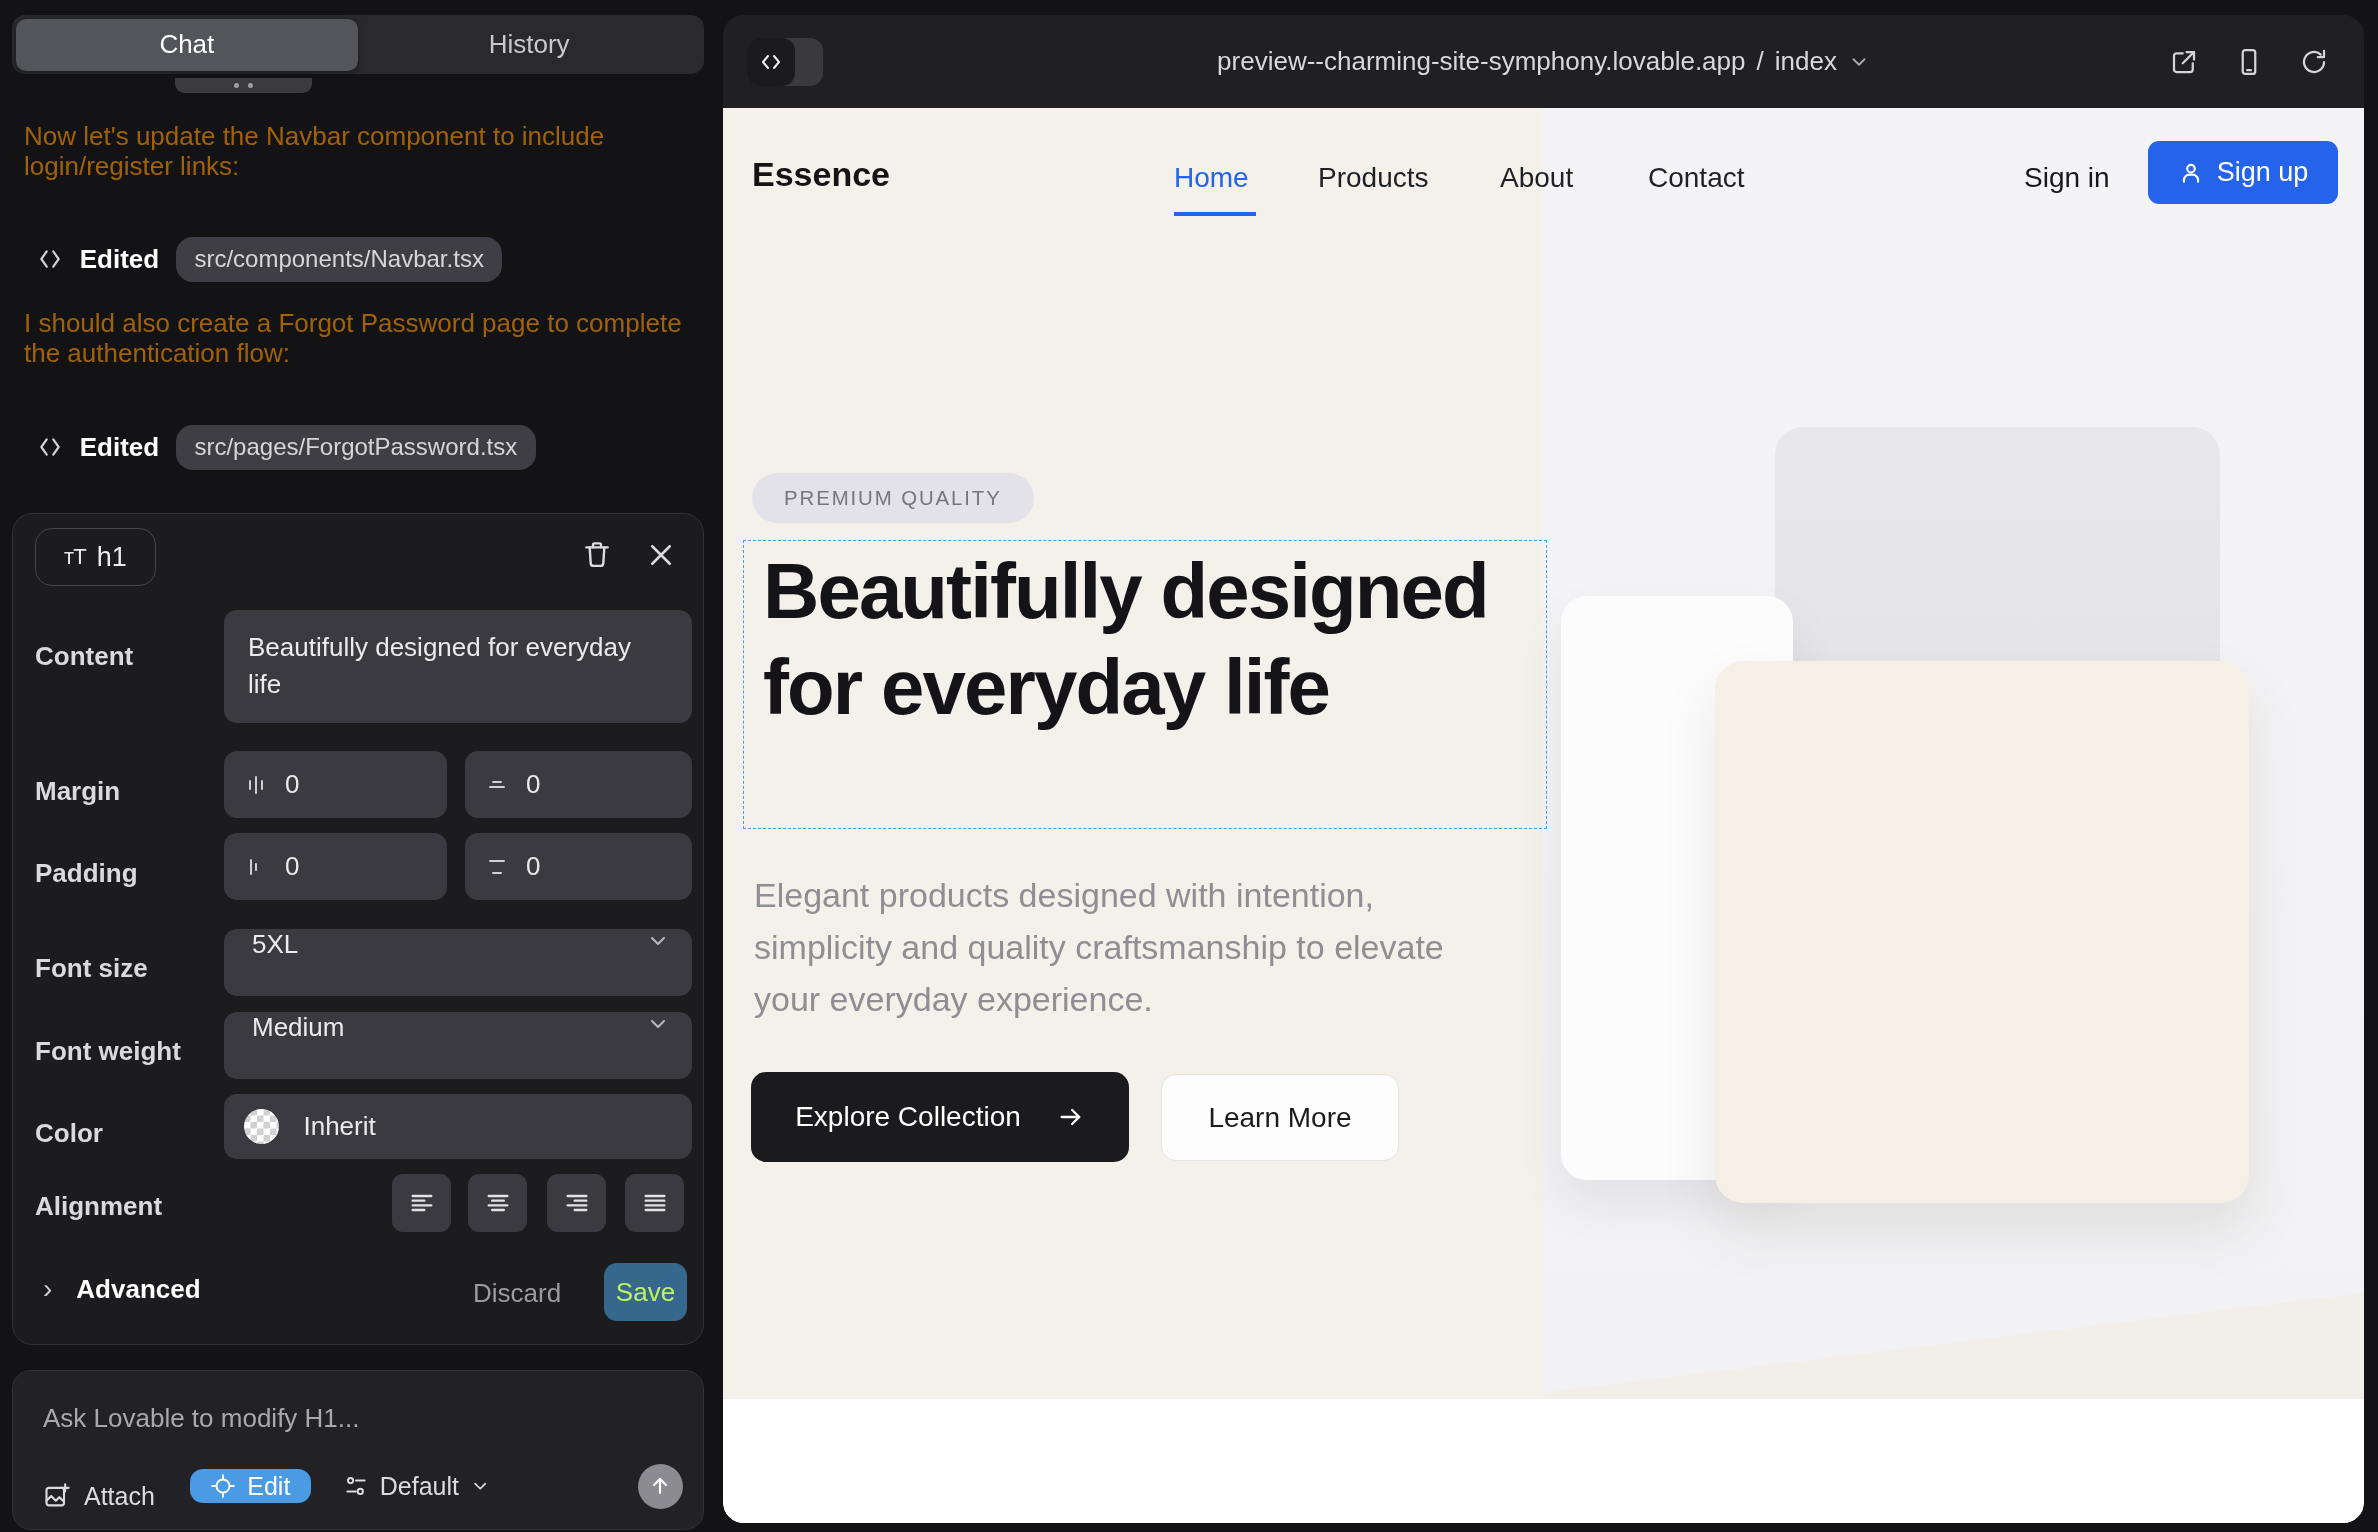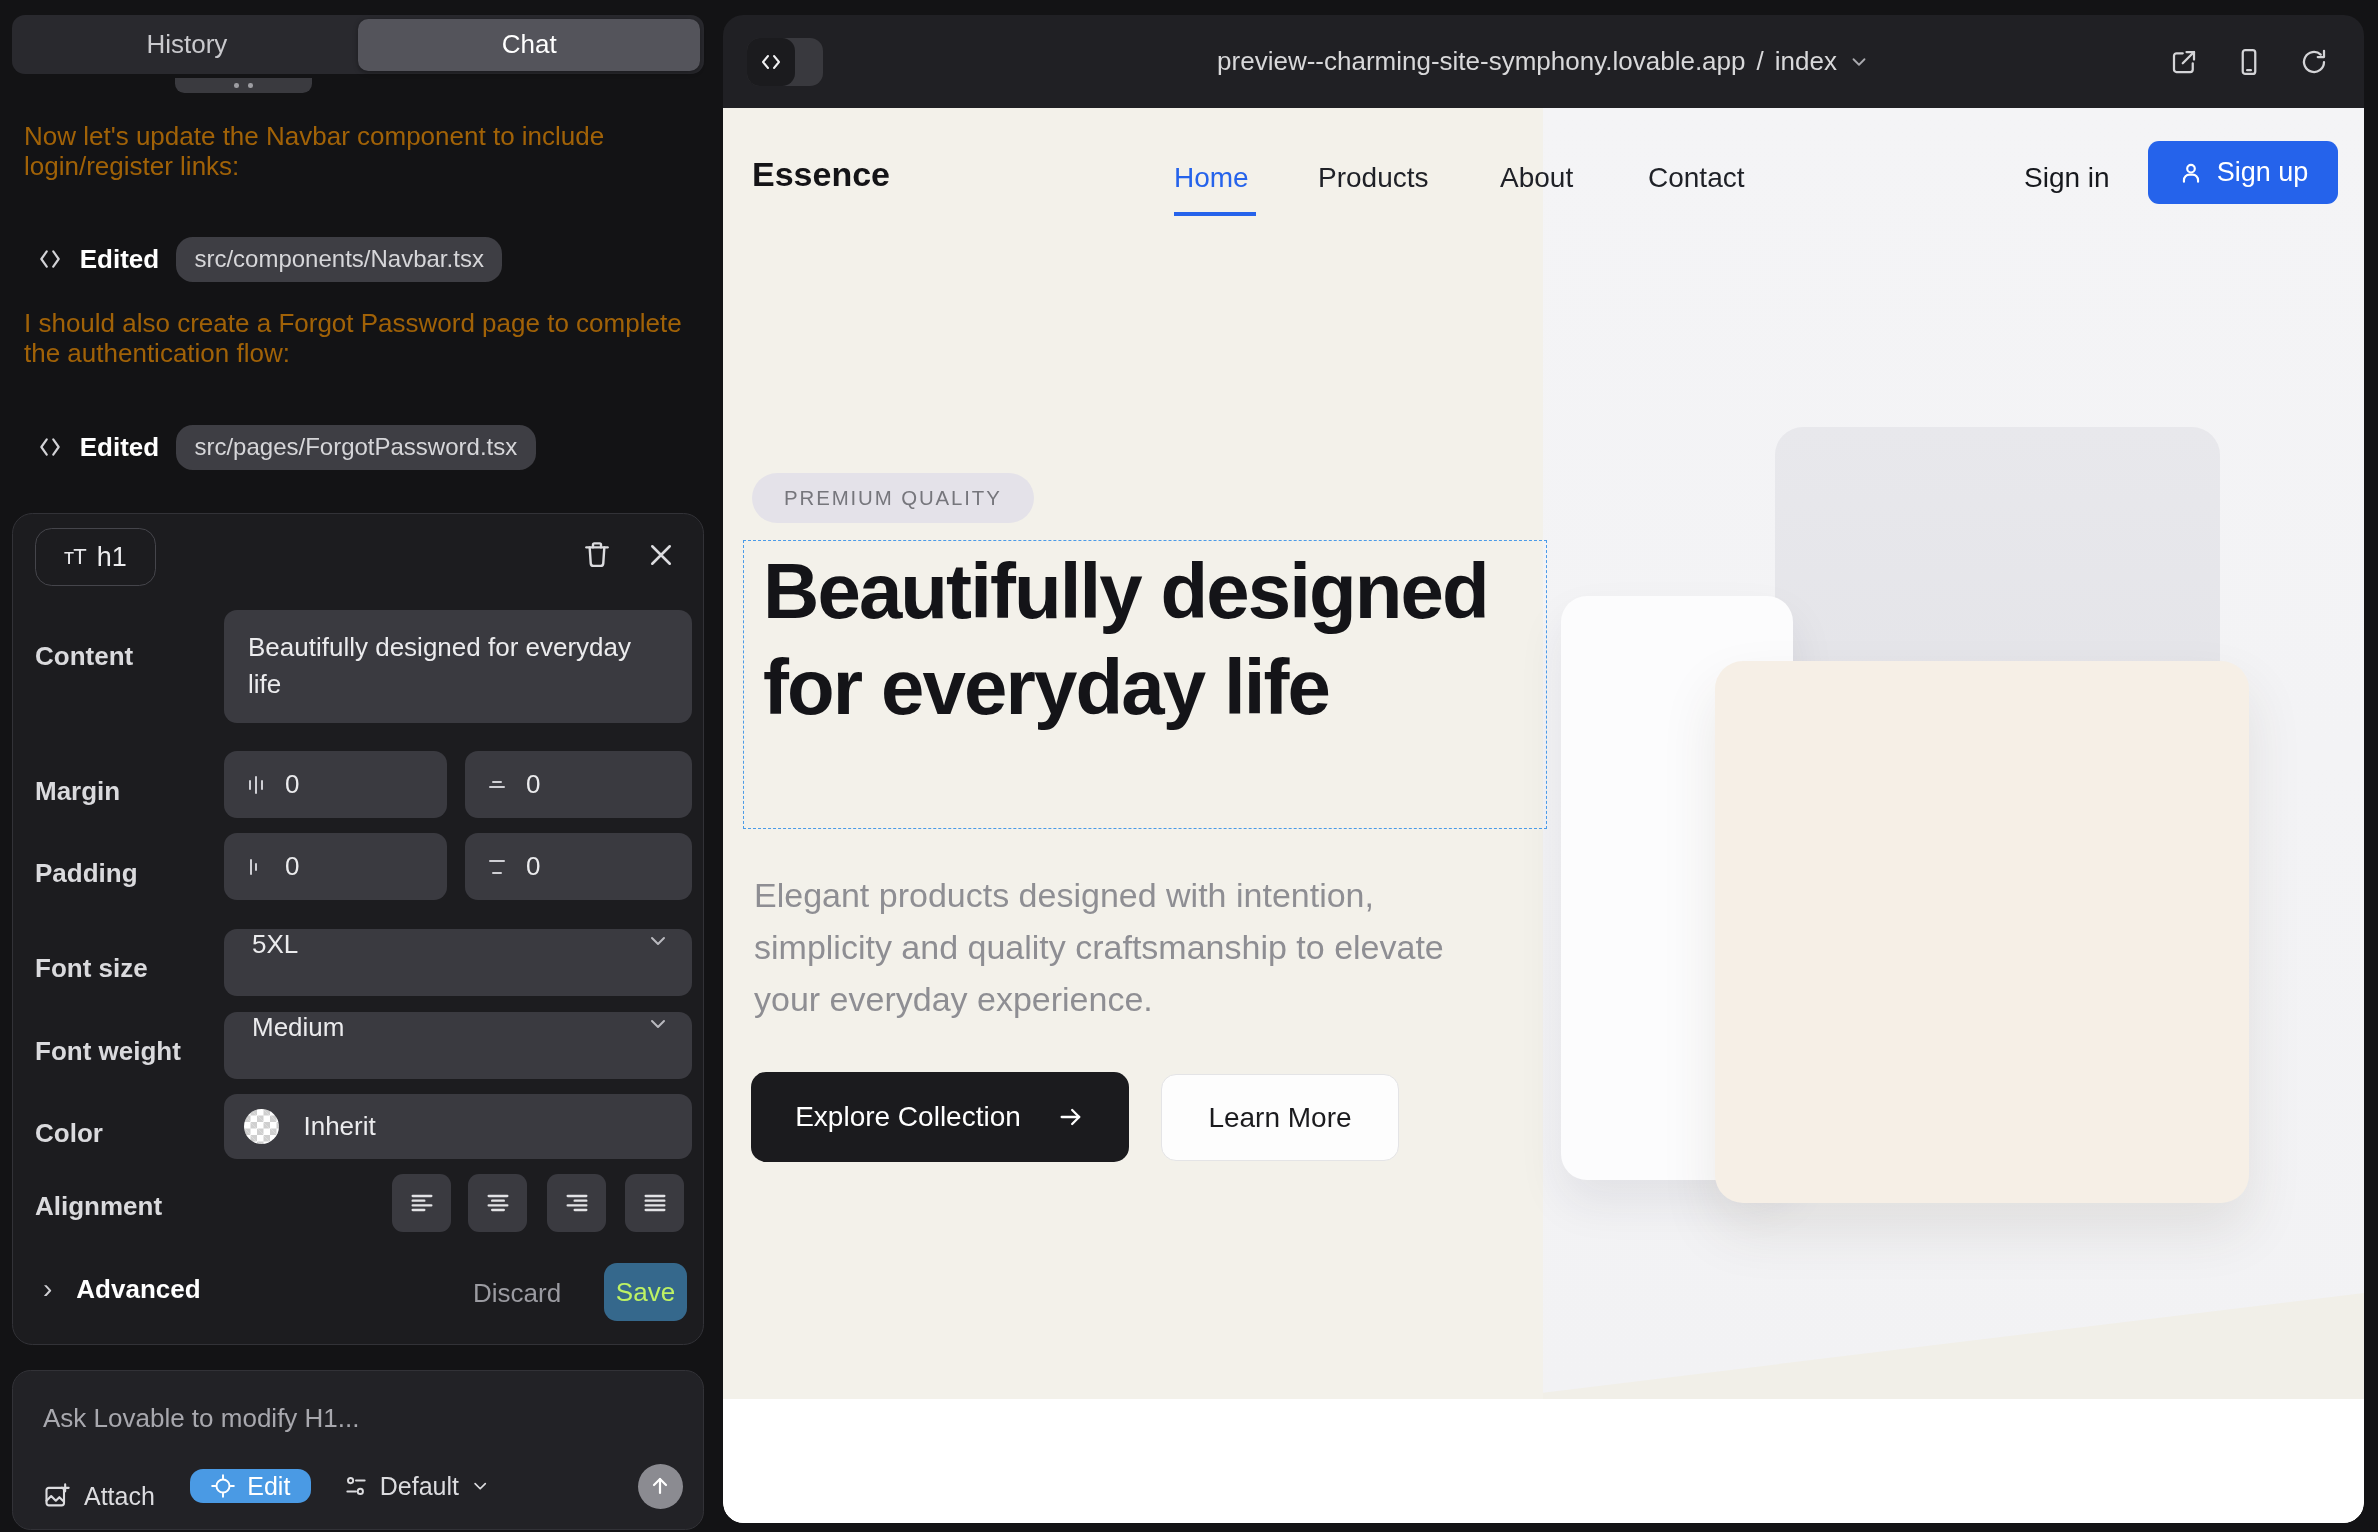--- a/index.html
+++ b/index.html
@@ -136,22 +136,22 @@
                 background:#f6efe6; box-shadow:0 28px 56px rgba(70,55,40,0.10); }
 </style>
 </head>
 <body>
 
 <div id="app">
 
   <aside class="left">
 
     <div class="tabbar">
+      <div class="tab active">Chat</div>
       <div class="tab">History</div>
-      <div class="tab active">Chat</div>
     </div>
 
     <div class="chip-partial">
         <i></i>
         <i></i>
       </div>
 
     <p class="msg msg-1">Now let's update the Navbar component to include login/register links:</p>
 
     <div class="edited-row er-1">

